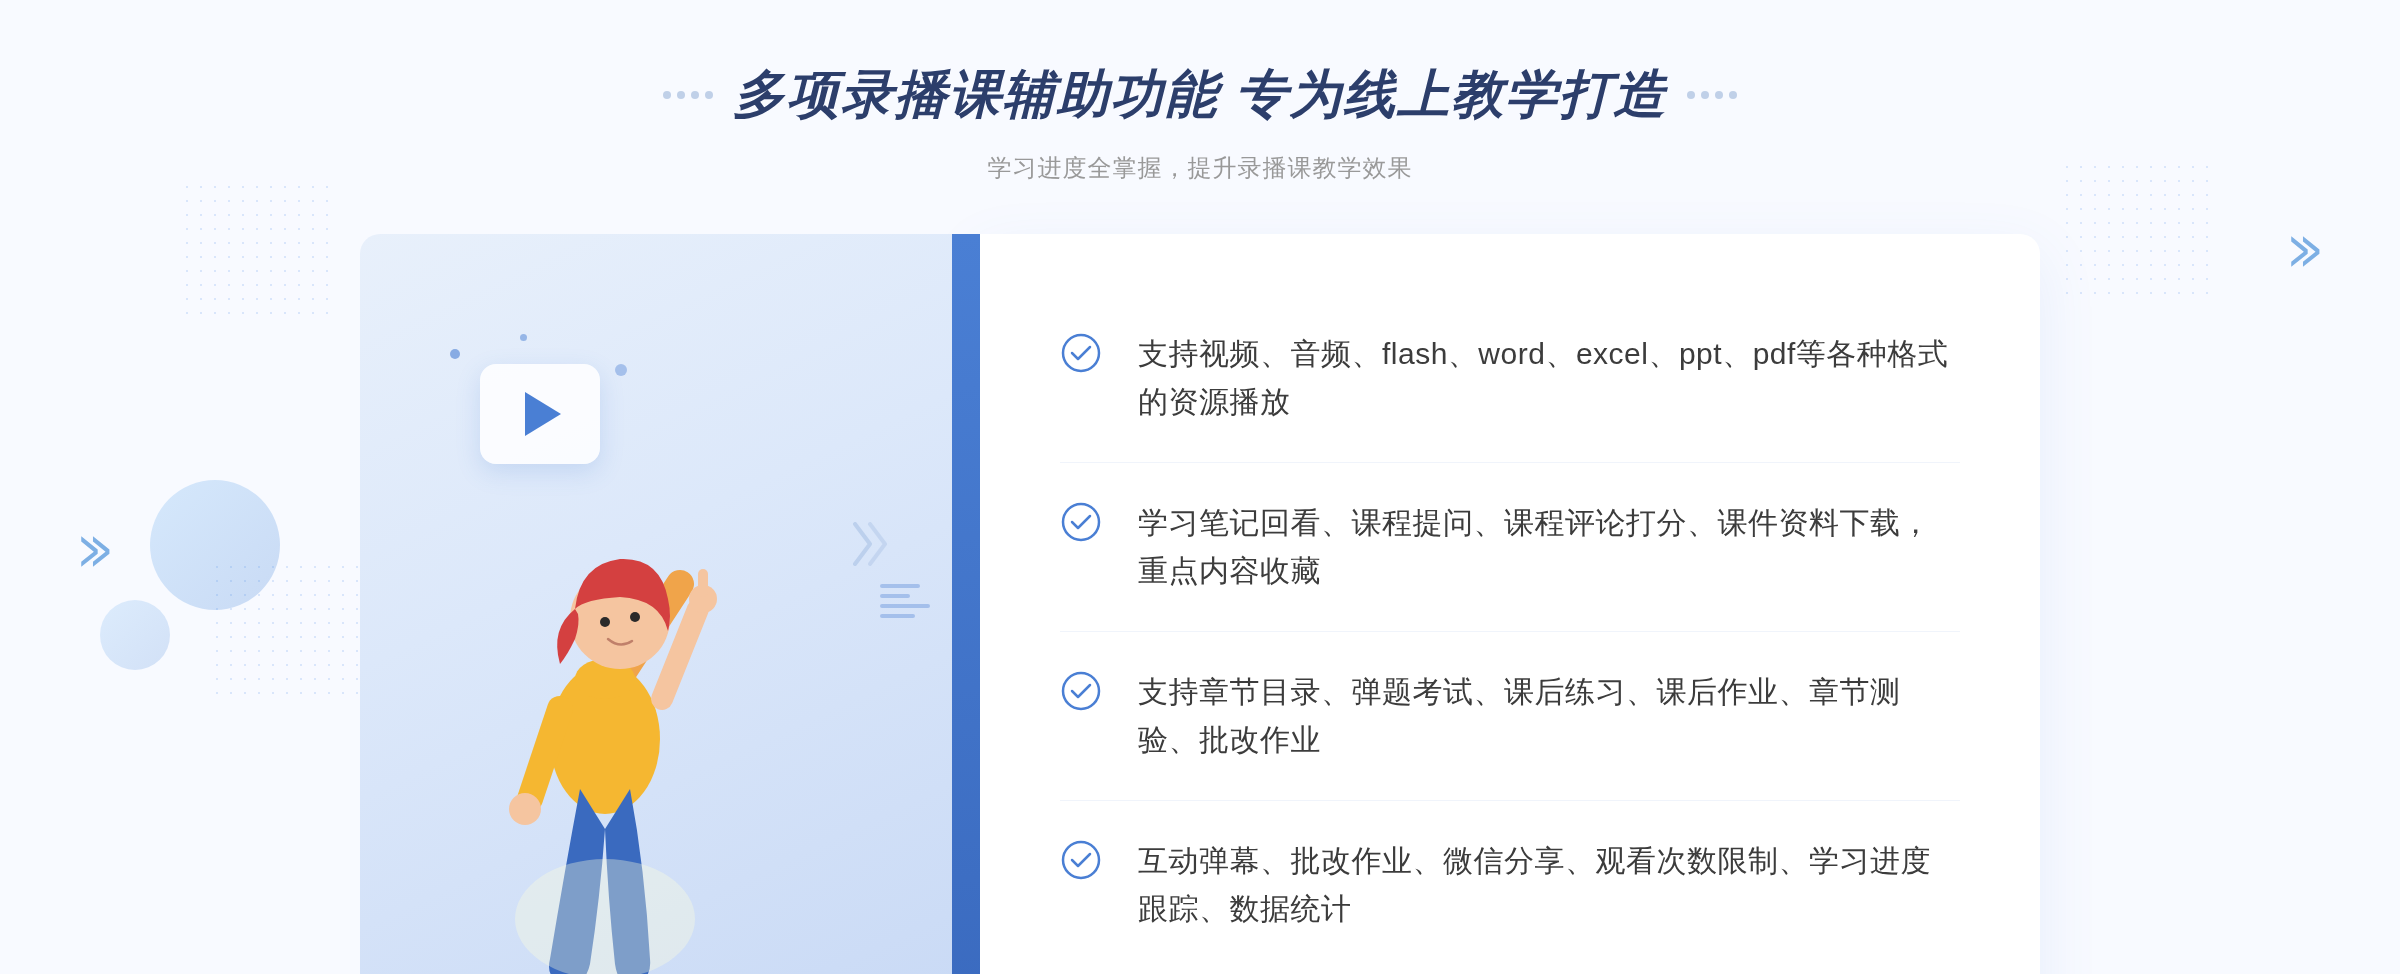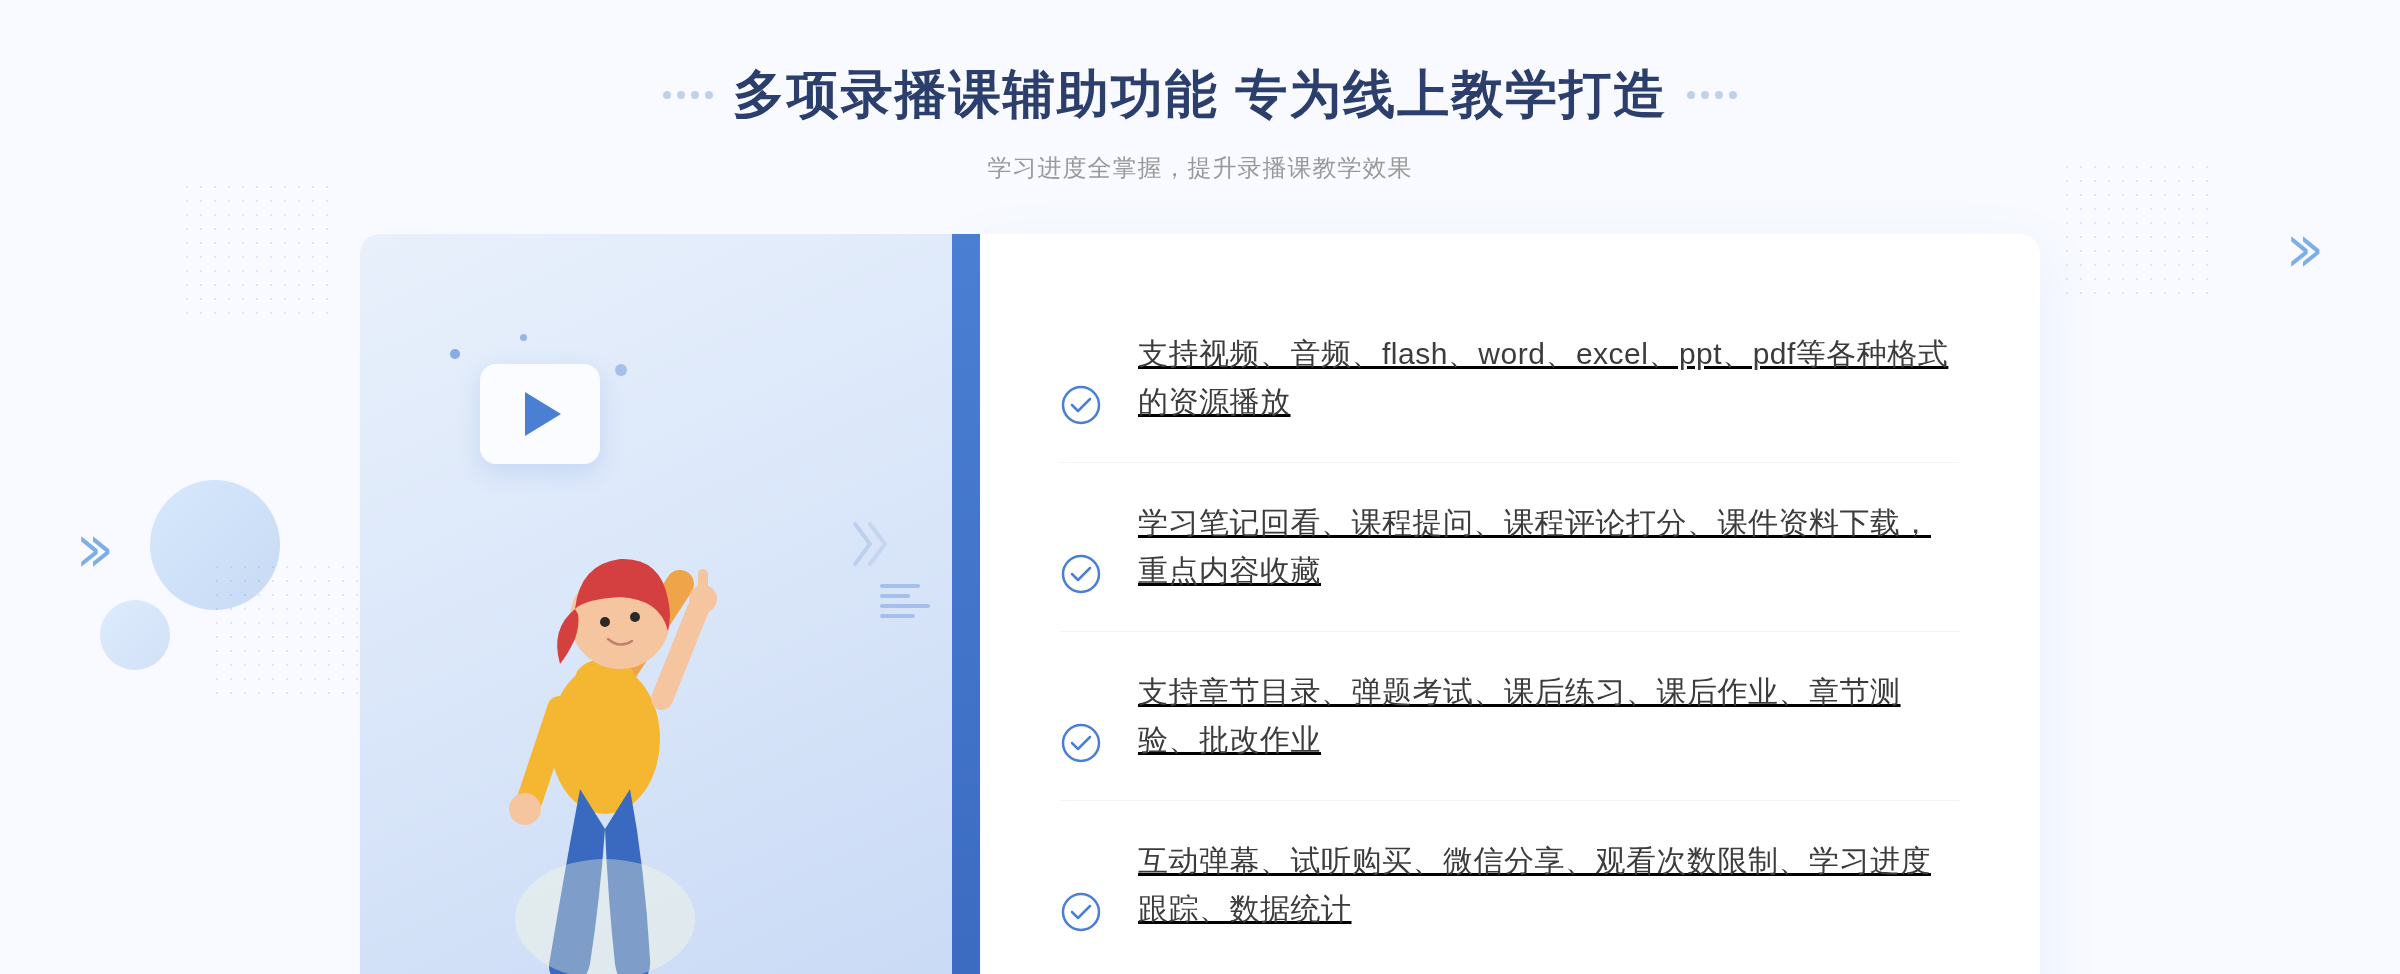--- a/index.html
+++ b/index.html
@@ -107,20 +107,21 @@
       margin-bottom: 50px;
       position: relative;
     }
 
     .header-decorators {
       display: flex;
       align-items: center;
       justify-content: flex-end;
       gap: 20px;
       margin-bottom: 16px;
+      font-style: italic;
     }
 
     .header-dots {
       display: flex;
       gap: 6px;
       align-items: center;
     }
 
     .header-dot {
       width: 8px;
@@ -262,24 +263,23 @@
       padding: 60px 80px;
       box-shadow: 0 20px 60px rgba(74,127,212,0.10);
       display: flex;
       flex-direction: column;
       justify-content: center;
       gap: 0;
     }
 
     .feature-item {
       display: flex;
-      align-items: flex-end;
+      align-items: flex-start;
       padding: 36px 0;
       border-bottom: 1px solid #f0f4fb;
-      text-decoration: underline;
     }
 
     .feature-item:last-child {
       border-bottom: none;
     }
 
     .check-icon {
       width: 42px;
       height: 42px;
       flex-shrink: 0;
@@ -466,20 +466,20 @@
         <span class="feature-text">支持章节目录、弹题考试、课后练习、课后作业、章节测验、批改作业</span>
       </div>
 
       <div class="feature-item">
         <div class="check-icon">
           <svg class="check-svg" viewBox="0 0 42 42" xmlns="http://www.w3.org/2000/svg">
             <circle cx="21" cy="21" r="18"></circle>
             <path d="M12 21 L18 27 L30 15"></path>
           </svg>
         </div>
-        <span class="feature-text">互动弹幕、试听购买、微信分享、观看次数限制、学习进度跟踪、数据统计</span>
+        <span class="feature-text">互动弹幕、批改作业、微信分享、观看次数限制、学习进度跟踪、数据统计</span>
       </div>
 
     </div>
 
   </div>
 
 </div>
 
 </body></html>

